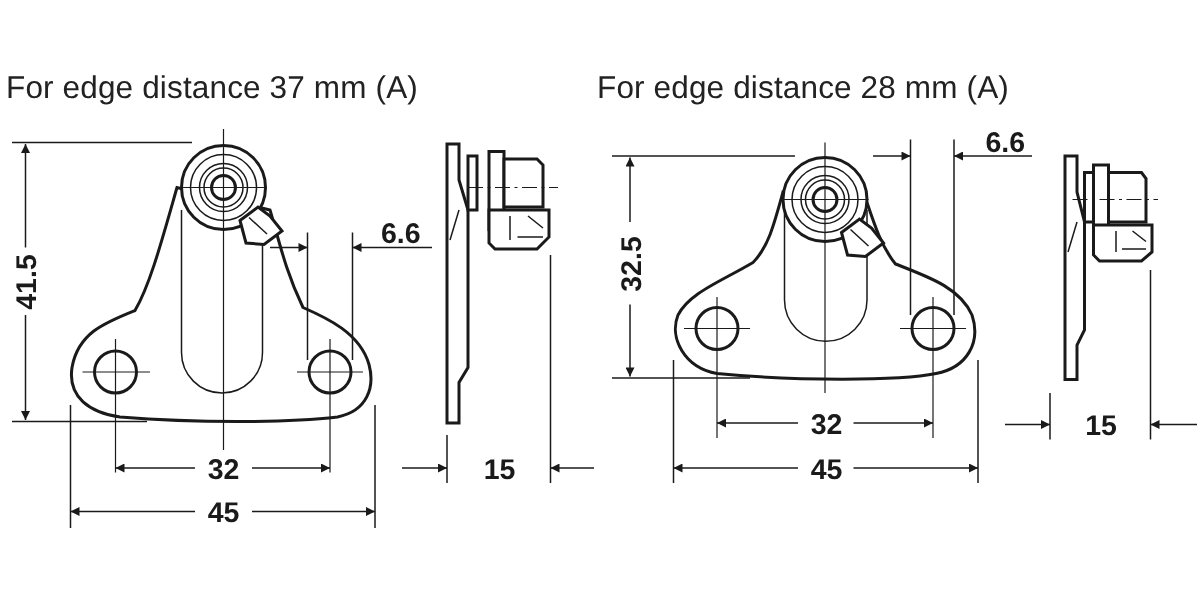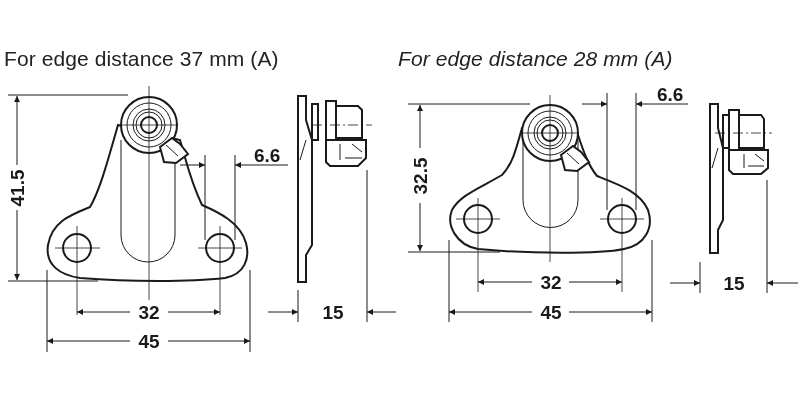--- a/index.html
+++ b/index.html
@@ -1,19 +1,19 @@
 <!DOCTYPE html>
 <html><head>
   <meta charset="utf-8">
   <style>
     html, body { margin: 0; padding: 0; background: #ffffff; }
     body { width: 800px; height: 400px; position: relative; overflow: hidden; font-family: "Liberation Sans", sans-serif; color: #1a1a1a; }
     .caption { position: absolute; font-size: 21px; color: #222222; white-space: nowrap; letter-spacing: 0.1px; }
     #cap-left { left: 4px; top: 47px; }
-    #cap-right { left: 398px; top: 47px; font-style: italic; }
+    #cap-right { left: 398px; top: 47px; }
     svg { position: absolute; left: 0; top: 0; }
     .dimtext { font-family: "Liberation Sans", sans-serif; font-weight: bold; font-size: 19px; fill: #1a1a1a; }
     .thin { stroke: #1a1a1a; stroke-width: 1; fill: none; }
     .part { stroke: #1a1a1a; stroke-width: 2; fill: #ffffff; }
     .partthin { stroke: #1a1a1a; stroke-width: 1; fill: none; }
     .center { stroke: #1a1a1a; stroke-width: 0.8; fill: none; }
     .dashdot { stroke: #1a1a1a; stroke-width: 0.8; fill: none; stroke-dasharray: 10 3 2 3; }
     .arrow { fill: #1a1a1a; }
   </style>
 </head>

